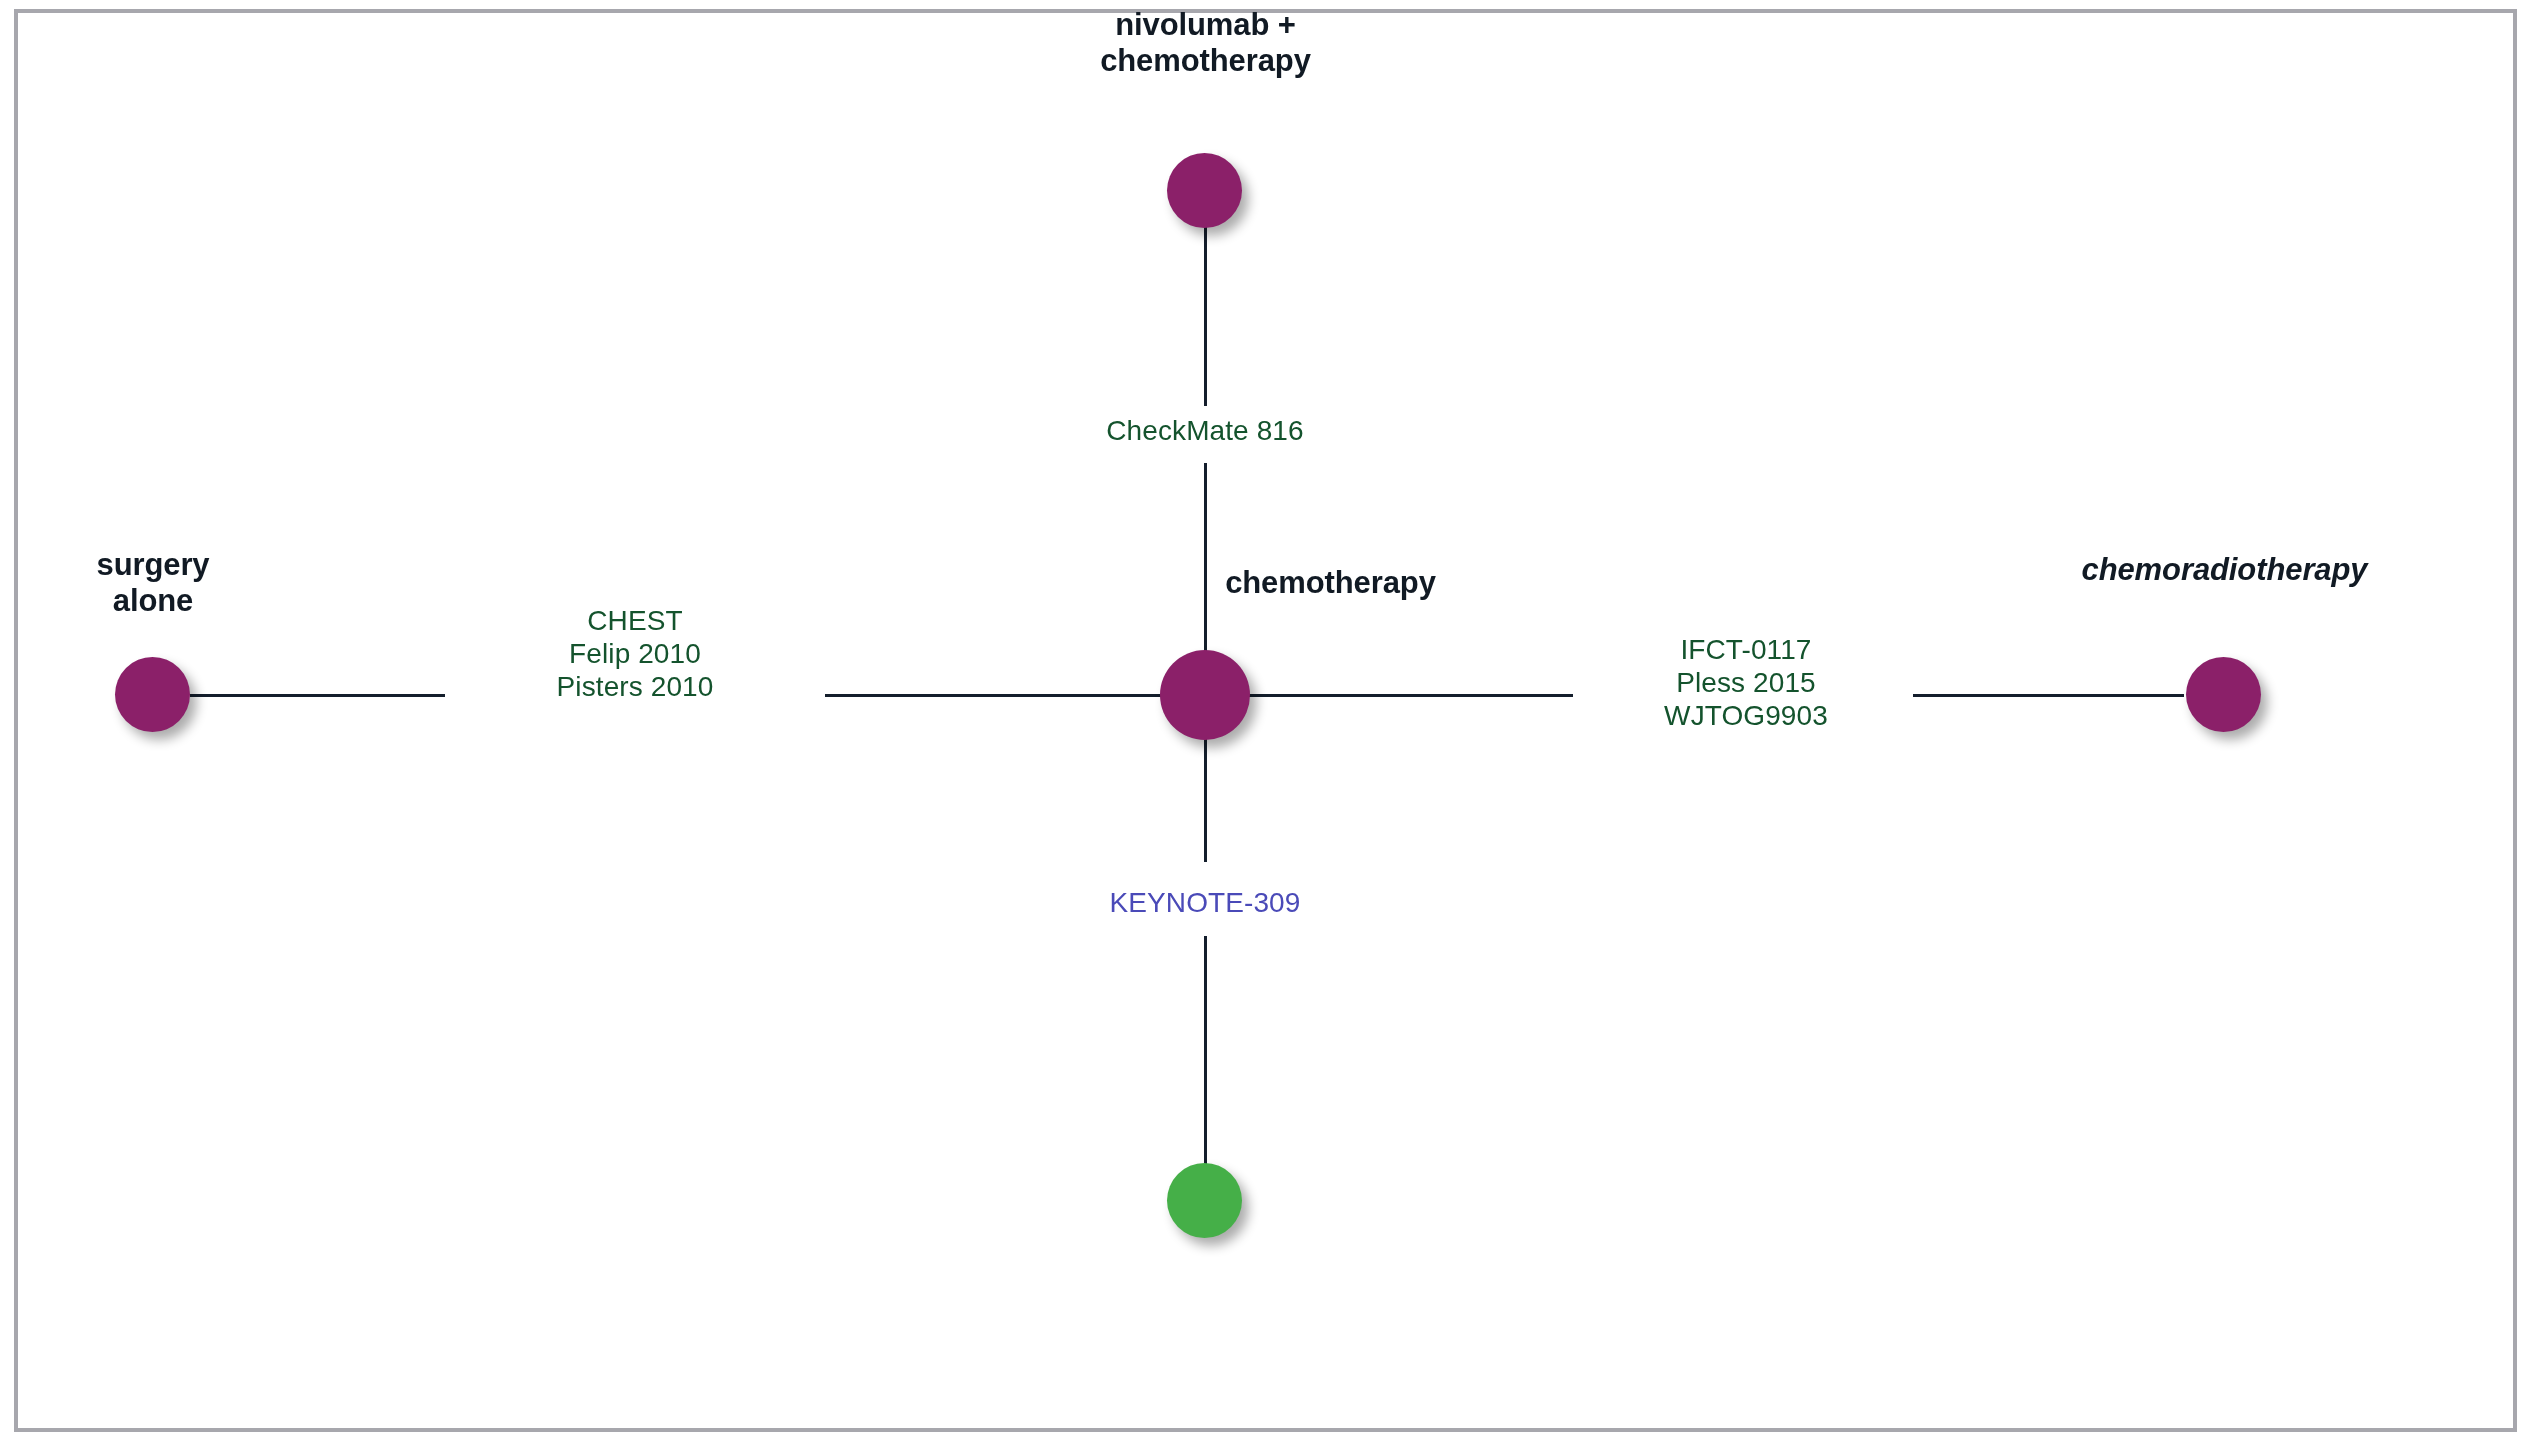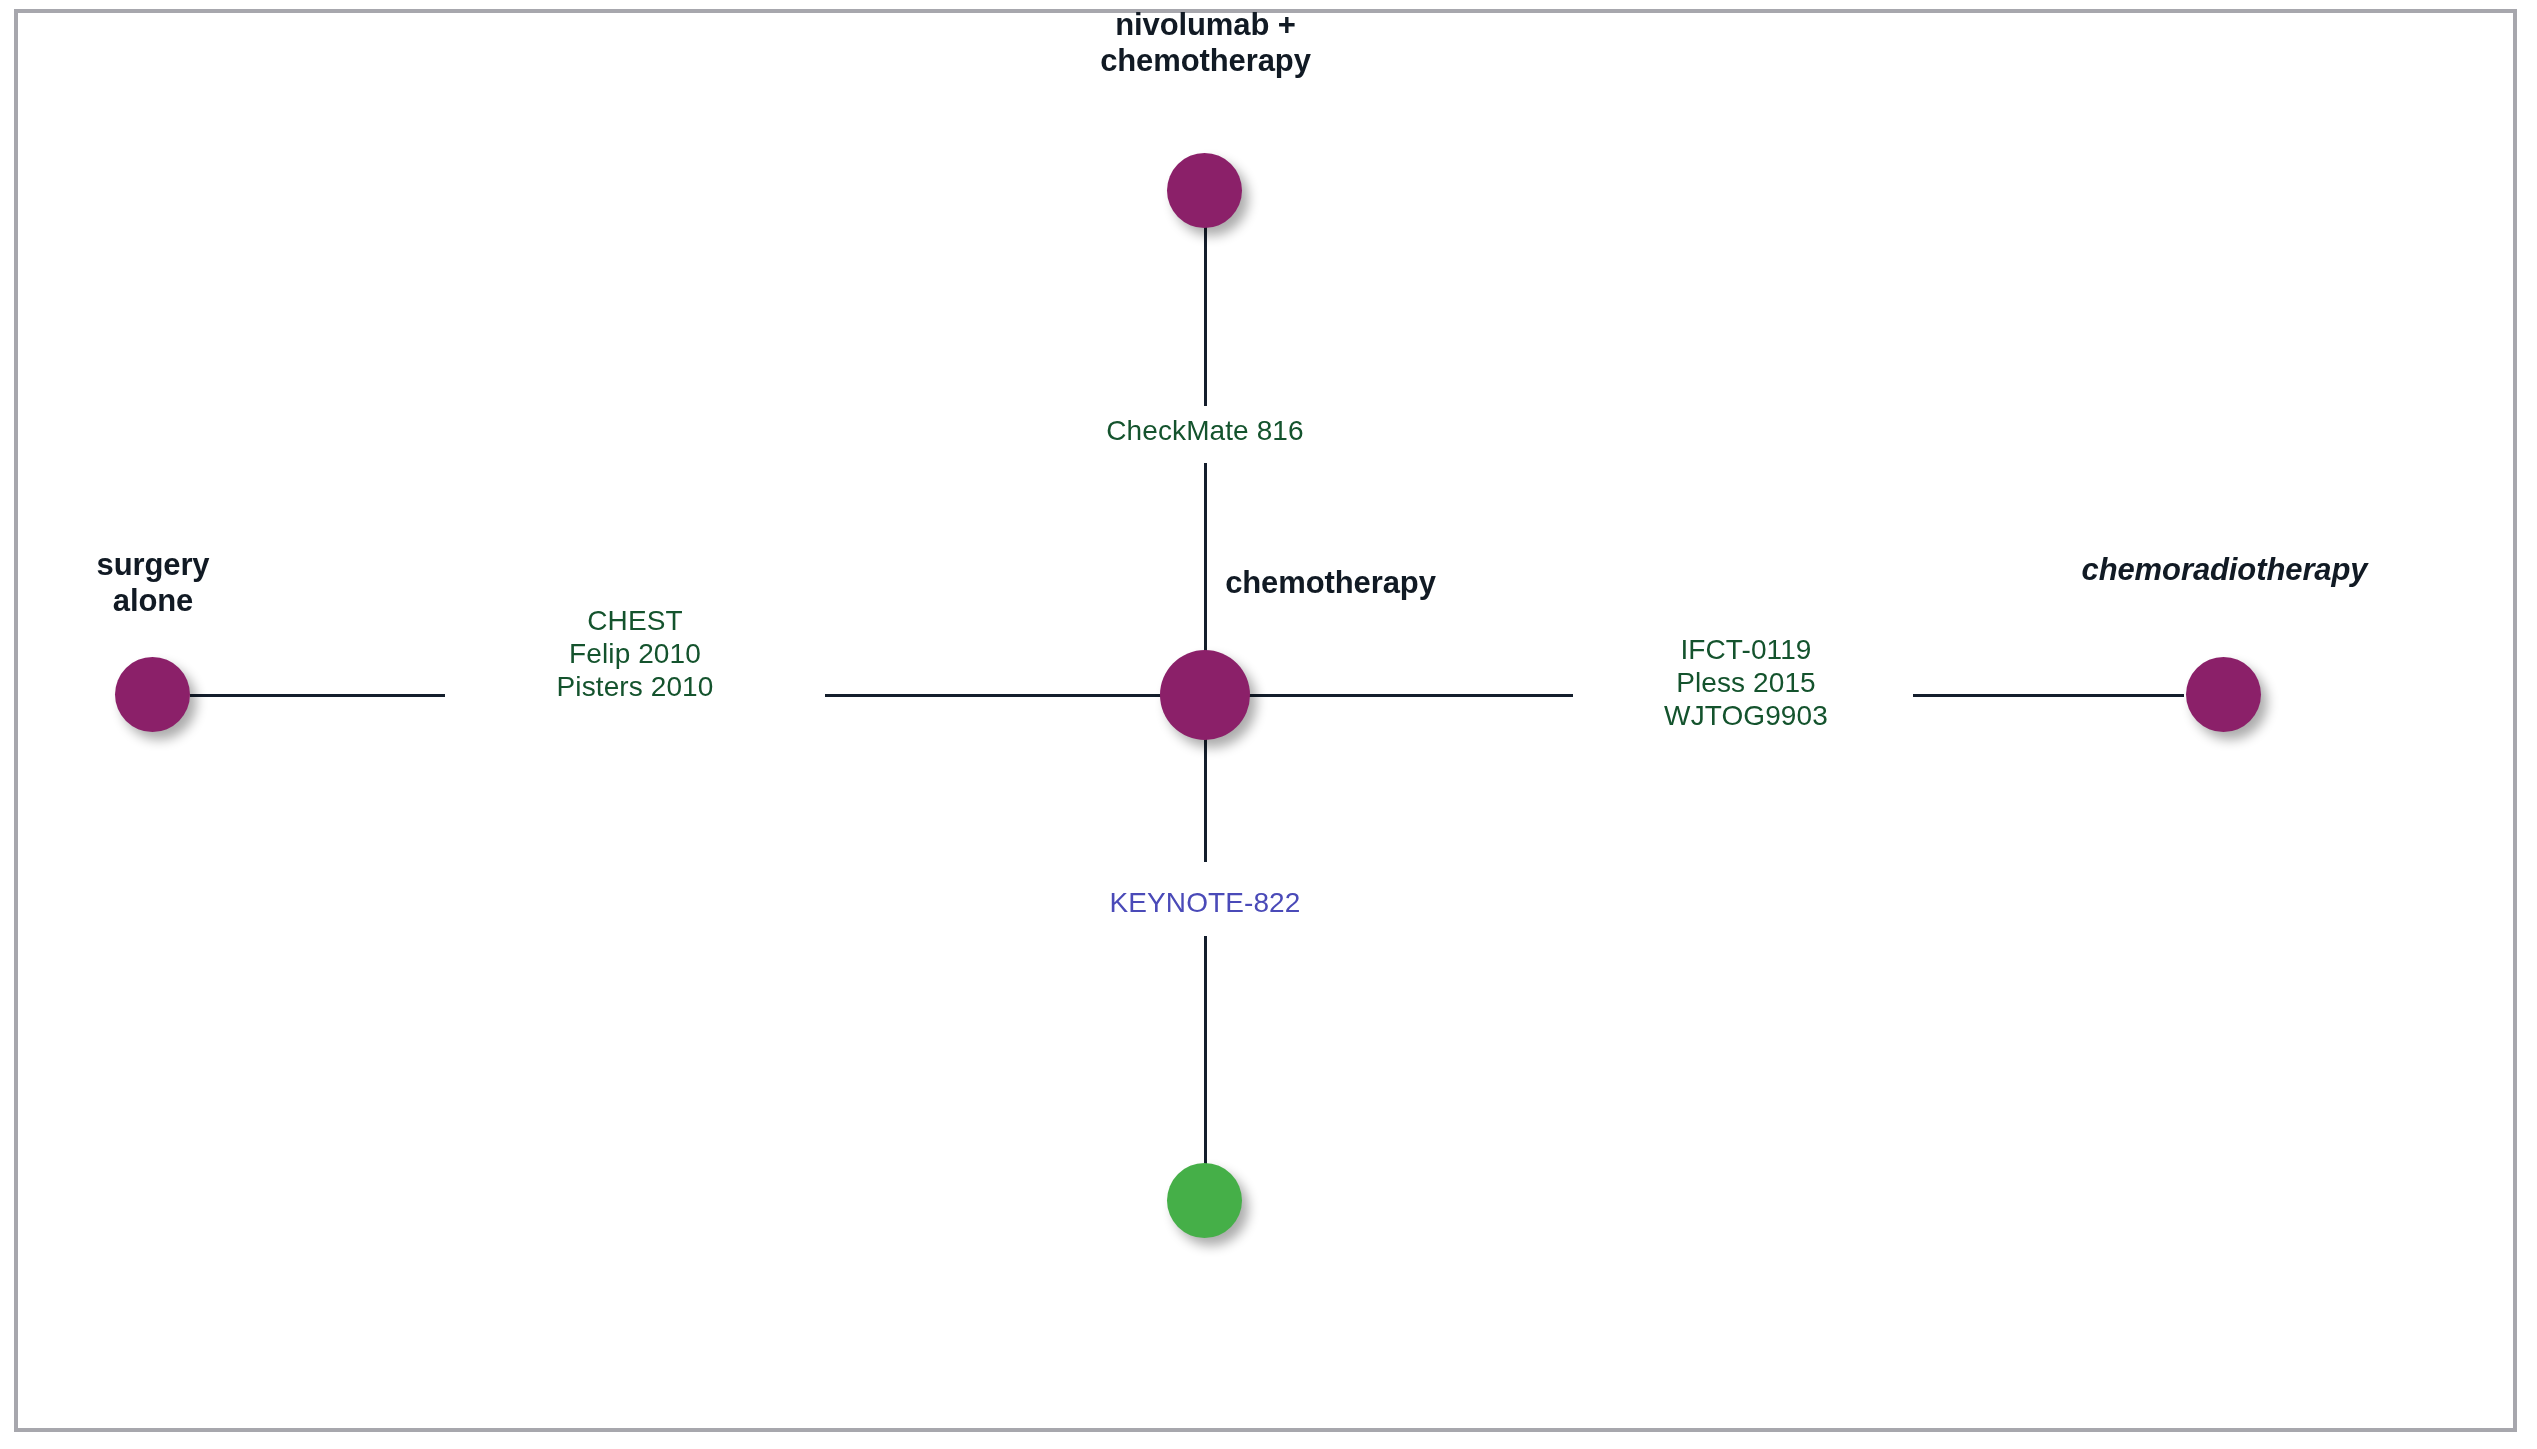--- a/index.html
+++ b/index.html
@@ -98,25 +98,25 @@
 
     <div class="edge edge-v" style="left:1204px; top:738px; height:124px;"></div>
     <div class="edge edge-v" style="left:1204px; top:936px; height:229px;"></div>
 
     <div class="edge-label" style="left:1010px; top:414px; width:390px; font-size:28px;">CheckMate 816</div>
 
     <div class="edge-label" style="left:440px; top:604px; width:390px; font-size:28px;text-align:center;">CHEST
 Felip 2010
 Pisters 2010</div>
 
-    <div class="edge-label" style="left:1564px; top:633px; width:364px; font-size:28px;">IFCT-0119
+    <div class="edge-label" style="left:1564px; top:633px; width:364px; font-size:28px;">IFCT-0117
 Pless 2015
 WJTOG9903</div>
 
-    <div class="edge-label highlight" style="left:1010px; top:886px; width:390px; font-size:28px;">KEYNOTE-822</div>
+    <div class="edge-label highlight" style="left:1010px; top:886px; width:390px; font-size:28px;">KEYNOTE-309</div>
 
     <div class="node" style="left:1167px; top:153px; width:75px; height:75px; background:#8b2069;"></div>
     <div class="node-label" style="left:945px; top:6.5px; width:521px; font-size:31px;">nivolumab +
 chemotherapy</div>
 
     <div class="node" style="left:115px; top:657px; width:75px; height:75px; background:#8b2069;"></div>
     <div class="node-label" style="left:-42px; top:547px; width:390px; font-size:31px;">surgery
 alone</div>
 
     <div class="node" style="left:1160px; top:650px; width:90px; height:90px; background:#8b2069;"></div>

